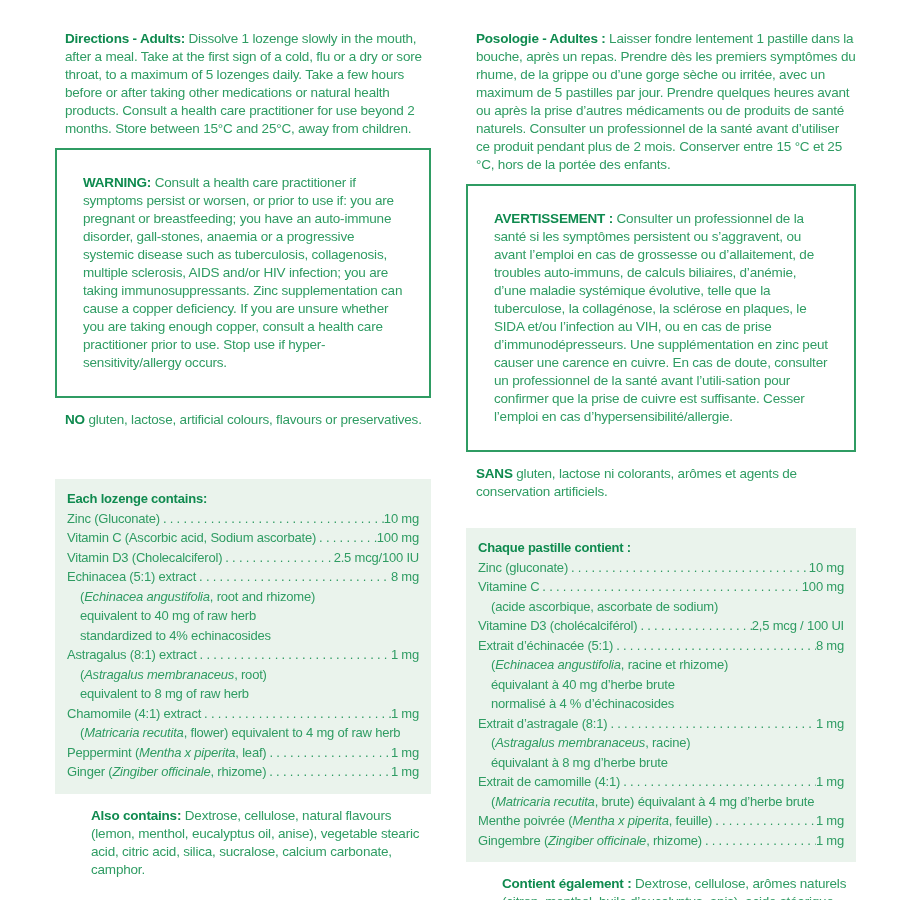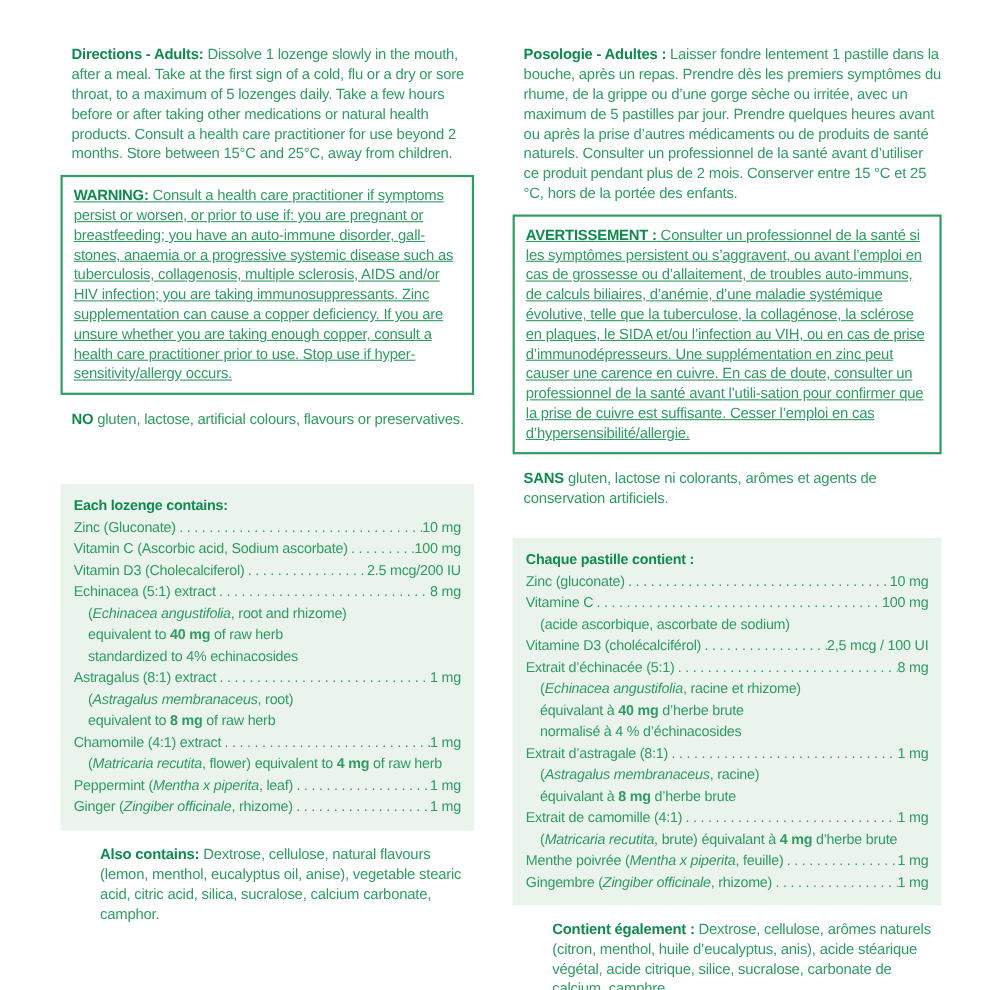--- a/index.html
+++ b/index.html
@@ -13,40 +13,40 @@
   html,body{margin:0;padding:0;background:#fff;}
   .sheet{
     position:relative;
     width:900px;height:900px;
     background:var(--page);
     overflow:hidden;
     font-family:"Liberation Sans","DejaVu Sans",sans-serif;
     color:var(--txt);
     letter-spacing:-0.2px;
   }
-  .col{position:absolute;top:41px;}
+  .col{position:absolute;top:30px;}
   .col-en{left:55px;width:376px;}
   .col-fr{left:466px;width:390px;}
   p{margin:0 0 0 10px;font-size:13.5px;line-height:18px;color:var(--txt);}
   strong{font-weight:700;color:var(--bold);}
   .warn-box{border:2px solid var(--border);padding:8px 10px;margin-top:10px;}
-  .warn-box p{margin:0;text-decoration:underline;}
+  .warn-box p{margin:16px;}
   .no-line{margin-top:13px;}
   .facts-box{background:var(--boxbg);padding:10px 12px 12px 12px;font-size:13px;line-height:19.5px;}
   .facts-box.en{margin-top:50px;}
   .facts-box.fr{margin-top:27px;}
   .facts-title{font-weight:700;color:var(--bold);}
   .row-main{display:flex;align-items:flex-end;}
   .row-name{flex:0 1 auto;}
   .leader{flex:1 1 8px;overflow:hidden;white-space:nowrap;min-width:8px;padding:0 3px;}
   .leader::before{content:". . . . . . . . . . . . . . . . . . . . . . . . . . . . . . . . . . . . . . . . . . . . . . . . . . . . . . . . . .";}
   .row-value{flex:0 0 auto;white-space:nowrap;}
   .row-sub{padding-left:13px;}
   .it{font-style:italic;}
-  .bd{font-weight:700;}
+  .bd{font-weight:400;}
   .also{margin-top:13px;margin-left:36px;}
 </style>
 </head>
 <body>
 
 <div class="sheet">
 
   <div class="col col-en">
     <p><strong>Directions - Adults:</strong><span> Dissolve 1 lozenge slowly in the mouth, after a meal. Take at the first sign of a cold, flu or a dry or sore throat, to a maximum of 5 lozenges daily. Take a few hours before or after taking other medications or natural health products. Consult a health care practitioner for use beyond 2 months. Store between 15°C and 25°C, away from children.</span></p>
 
@@ -65,21 +65,21 @@
             <span class="row-value">10 mg</span>
           </div>
           <div class="row-main">
             <span class="row-name"><span>Vitamin C (Ascorbic acid, Sodium ascorbate)</span></span>
             <span class="leader"></span>
             <span class="row-value">100 mg</span>
           </div>
           <div class="row-main">
             <span class="row-name"><span>Vitamin D3 (Cholecalciferol)</span></span>
             <span class="leader"></span>
-            <span class="row-value">2.5 mcg/200 IU</span>
+            <span class="row-value">2.5 mcg/100 IU</span>
           </div>
           <div class="row-main">
             <span class="row-name"><span>Echinacea (5:1) extract</span></span>
             <span class="leader"></span>
             <span class="row-value">8 mg</span>
           </div>
           <div class="row-sub"><span>(</span><span class="it">Echinacea angustifolia</span><span>, root and rhizome)</span></div>
           <div class="row-sub"><span>equivalent to </span><span class="bd">40 mg</span><span> of raw herb</span></div>
           <div class="row-sub"><span>standardized to 4% echinacosides</span></div>
           <div class="row-main">

